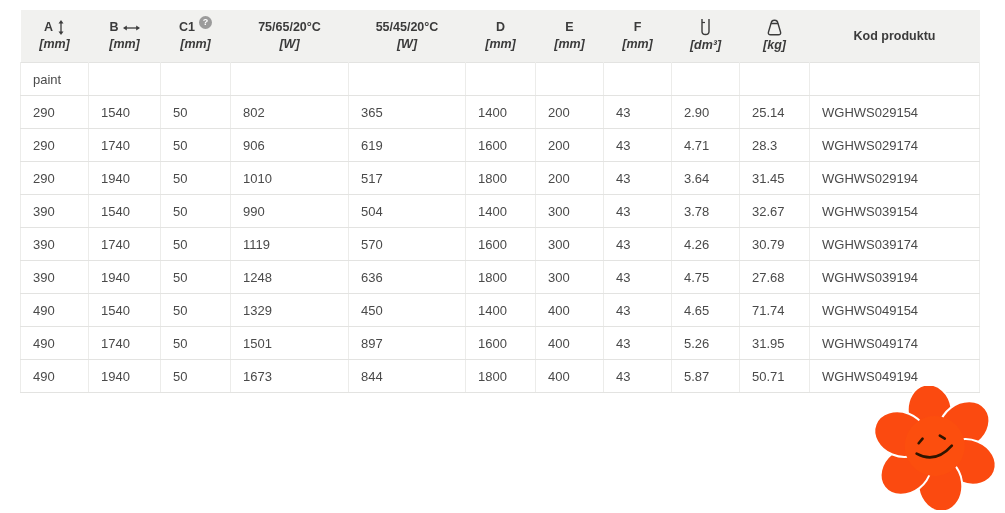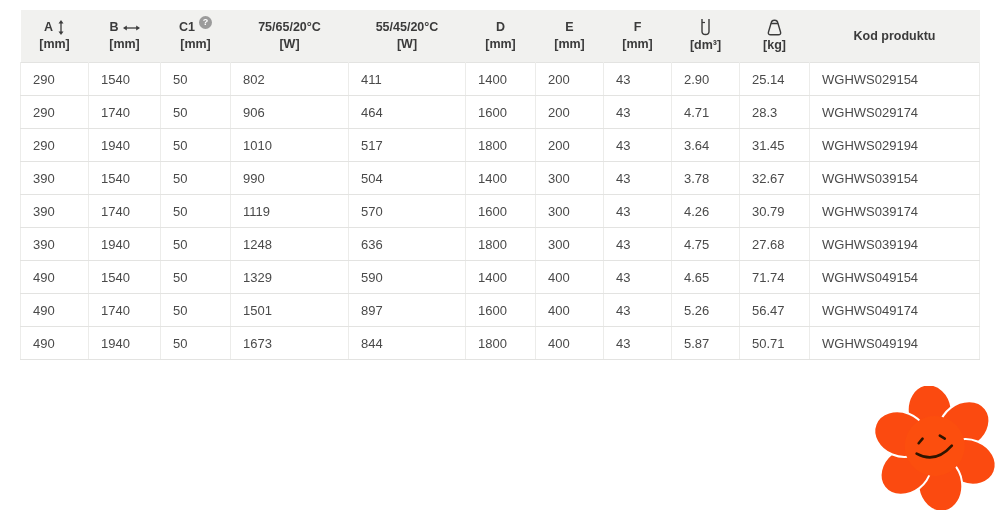--- a/index.html
+++ b/index.html
@@ -42,21 +42,21 @@
     line-height: 17px;
     border: none;
   }
   .h-top {
     display: flex;
     align-items: center;
     justify-content: center;
     gap: 4px;
     min-height: 17px;
   }
-  .h-unit { min-height: 17px; }
+  .h-unit { min-height: 17px; font-style: italic; }
   .dim-icon { display: inline-block; }
   .dim-icon svg { display: block; }
   .help-badge {
     display: inline-block;
     width: 13px; height: 13px;
     border-radius: 50%;
     background: #9b9b9b;
     color: #ffffff;
     font-size: 9px;
     font-weight: bold;
@@ -194,38 +194,51 @@
         </th>
         <th>
           <div class="h-top">
               <span>Kod produktu</span>
             </div>
         </th>
       </tr>
     </thead>
     <tbody>
         <tr>
+          <td>paint</td>
+          <td></td>
+          <td></td>
+          <td></td>
+          <td></td>
+          <td></td>
+          <td></td>
+          <td></td>
+          <td></td>
+          <td></td>
+          <td></td>
+        </tr>
+        <tr>
           <td>290</td>
           <td>1540</td>
           <td>50</td>
           <td>802</td>
-          <td>411</td>
+          <td>365</td>
           <td>1400</td>
           <td>200</td>
           <td>43</td>
           <td>2.90</td>
           <td>25.14</td>
           <td>WGHWS029154</td>
         </tr>
         <tr>
           <td>290</td>
           <td>1740</td>
           <td>50</td>
           <td>906</td>
-          <td>464</td>
+          <td>619</td>
           <td>1600</td>
           <td>200</td>
           <td>43</td>
           <td>4.71</td>
           <td>28.3</td>
           <td>WGHWS029174</td>
         </tr>
         <tr>
           <td>290</td>
           <td>1940</td>
@@ -276,39 +289,39 @@
           <td>43</td>
           <td>4.75</td>
           <td>27.68</td>
           <td>WGHWS039194</td>
         </tr>
         <tr>
           <td>490</td>
           <td>1540</td>
           <td>50</td>
           <td>1329</td>
-          <td>590</td>
+          <td>450</td>
           <td>1400</td>
           <td>400</td>
           <td>43</td>
           <td>4.65</td>
           <td>71.74</td>
           <td>WGHWS049154</td>
         </tr>
         <tr>
           <td>490</td>
           <td>1740</td>
           <td>50</td>
           <td>1501</td>
           <td>897</td>
           <td>1600</td>
           <td>400</td>
           <td>43</td>
           <td>5.26</td>
-          <td>56.47</td>
+          <td>31.95</td>
           <td>WGHWS049174</td>
         </tr>
         <tr>
           <td>490</td>
           <td>1940</td>
           <td>50</td>
           <td>1673</td>
           <td>844</td>
           <td>1800</td>
           <td>400</td>

